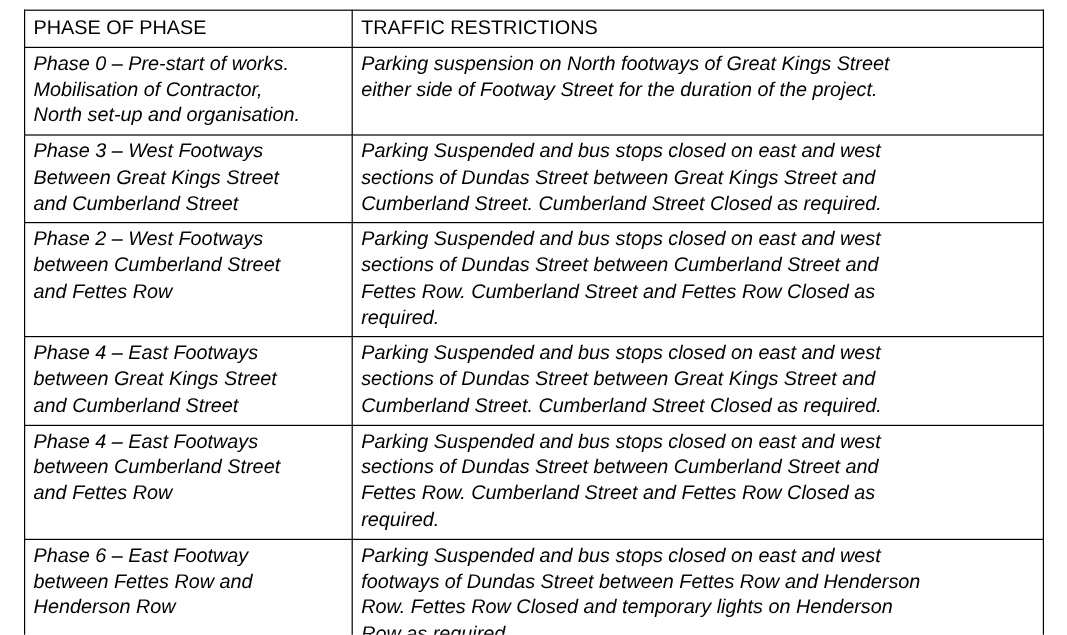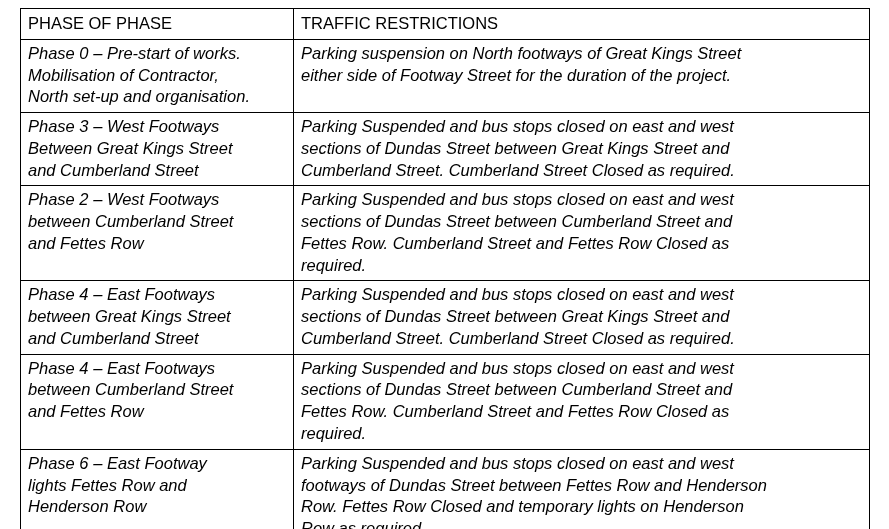--- a/index.html
+++ b/index.html
@@ -123,21 +123,21 @@
           <td>
             <span class="cell-line">Parking Suspended and bus stops closed on east and west</span>
             <span class="cell-line">sections of Dundas Street between Cumberland Street and</span>
             <span class="cell-line">Fettes Row. Cumberland Street and Fettes Row Closed as</span>
             <span class="cell-line">required.</span>
           </td>
         </tr>
         <tr>
           <td>
             <span class="cell-line">Phase 6 – East Footway</span>
-            <span class="cell-line">lights Fettes Row and</span>
+            <span class="cell-line">between Fettes Row and</span>
             <span class="cell-line">Henderson Row</span>
           </td>
           <td>
             <span class="cell-line">Parking Suspended and bus stops closed on east and west</span>
             <span class="cell-line">footways of Dundas Street between Fettes Row and Henderson</span>
             <span class="cell-line">Row. Fettes Row Closed and temporary lights on Henderson</span>
             <span class="cell-line">Row as required.</span>
           </td>
         </tr>
       </tbody>

